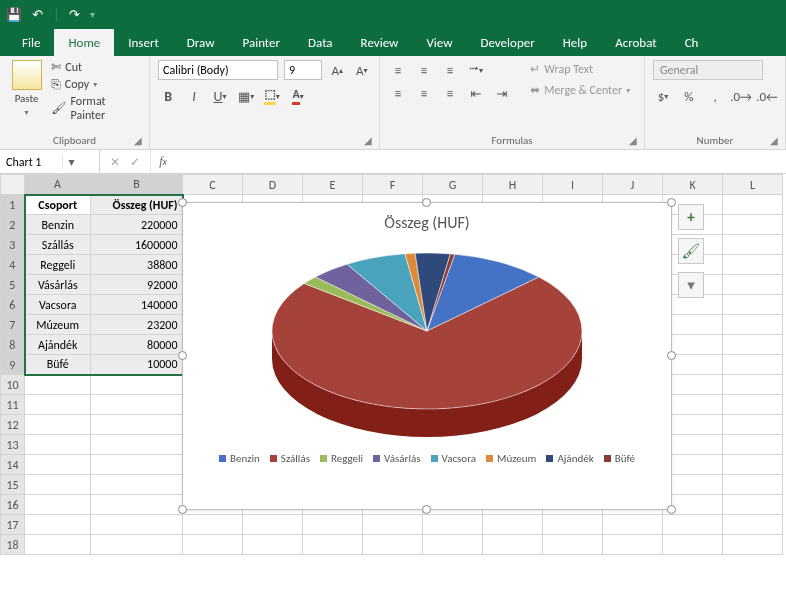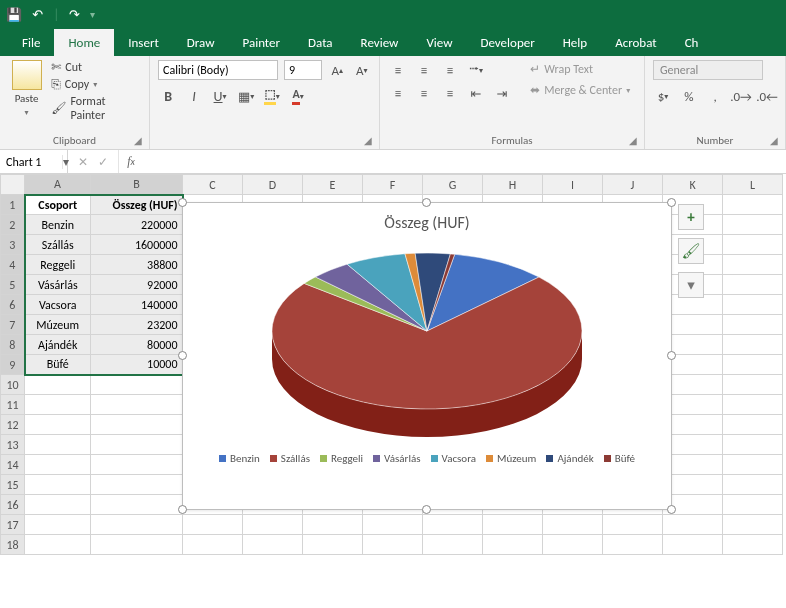--- a/index.html
+++ b/index.html
@@ -32,21 +32,21 @@
 .biu { font-family:"Times New Roman",serif; font-size:14px; }
 .color-under { border-bottom:3px solid; padding-bottom:1px; font-weight:bold; font-size:12px; }
 .align-col { display:flex; flex-direction:column; gap:3px; }
 .merge-btn { display:flex; align-items:center; gap:4px; color:#999; font-size:12px; padding:2px 4px; }
 .num-box { border:1px solid #c8c8c8; background:#eee; height:20px; width:110px; padding:0 6px; font-size:12px; color:#888; }
 .launcher { position:absolute; right:3px; bottom:3px; width:12px; height:12px; font-size:10px; color:#888; cursor:pointer; }
 .group { position:relative; }
 
 
 .fbar { height:24px; border-bottom:1px solid #d4d4d4; display:flex; align-items:stretch; background:#fff; }
-.namebox { width:68px; border-right:1px solid #d4d4d4; display:flex; align-items:center; }
+.namebox { width:100px; border-right:1px solid #d4d4d4; display:flex; align-items:center; }
 .namebox input { border:none; width:62px; padding:0 6px; font-size:12px; outline:none; }
 .namebox .dd { width:18px; text-align:center; color:#666; cursor:pointer; border-left:1px solid #e4e4e4; }
 .fx-btns { display:flex; align-items:center; gap:10px; padding:0 10px; color:#aaa; border-right:1px solid #e4e4e4; }
 .fx-label { font-style:italic; font-family:"Times New Roman"; color:#666; padding:0 8px; display:flex; align-items:center; }
 .formula-input { flex:1; border:none; outline:none; padding:0 6px; font-size:12px; }
 
 
 .grid-wrap { position:relative; height:434px; overflow:hidden; background:#fff; }
 table.sheet { border-collapse:collapse; table-layout:fixed; }
 .sheet th, .sheet td { border:1px solid #d4d4d4; height:20px; font-size:12px; padding:0 4px; overflow:hidden; white-space:nowrap; }

